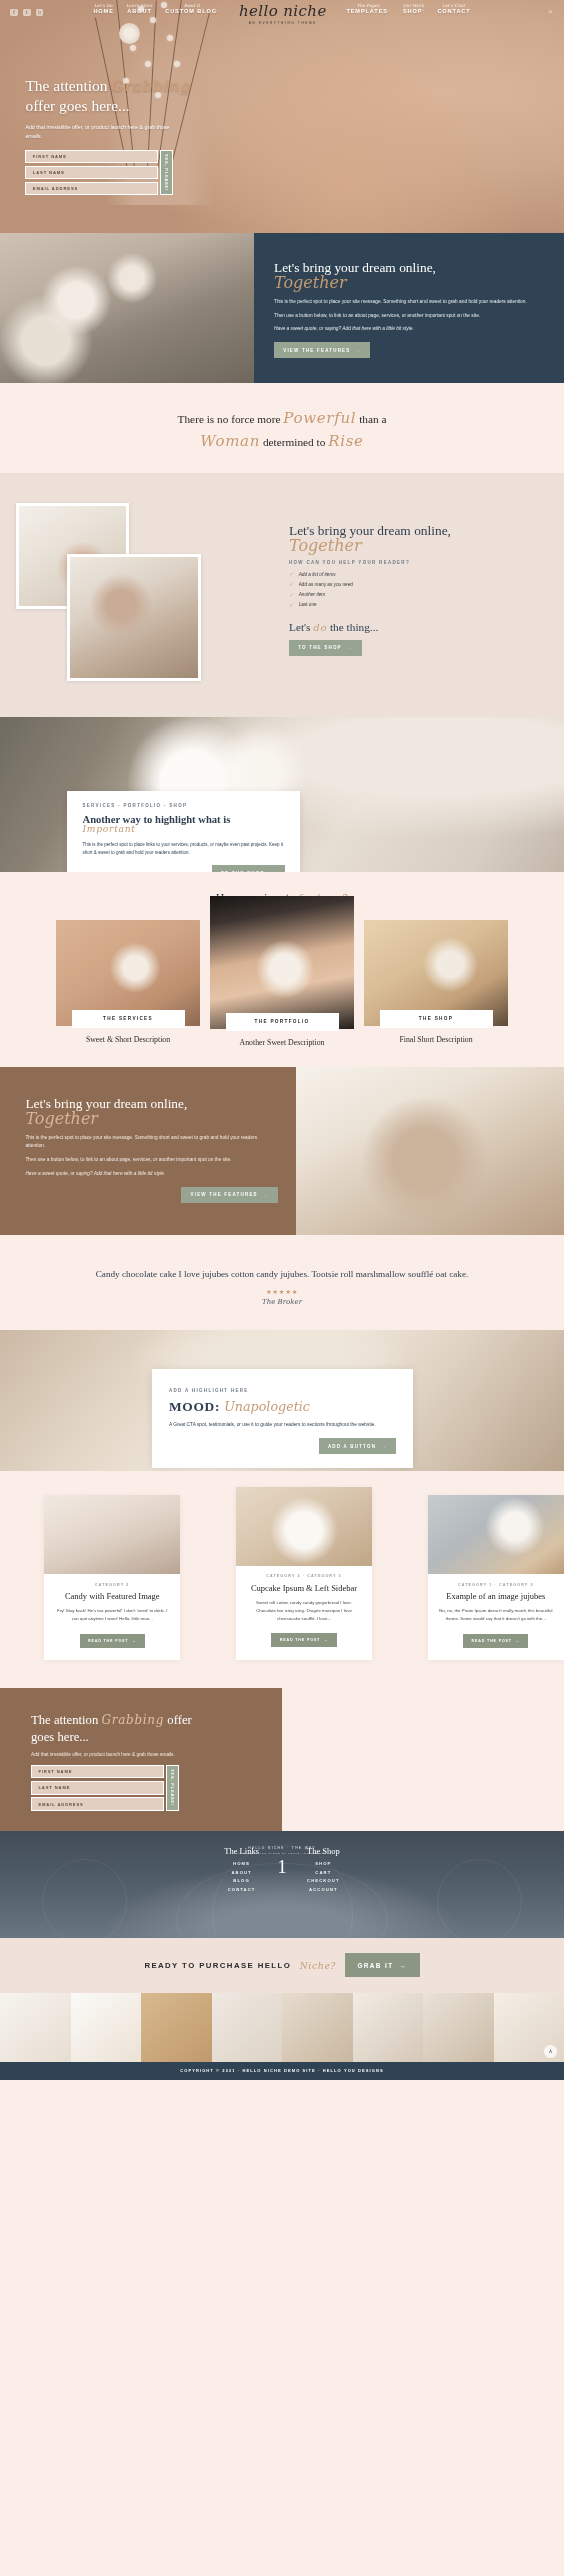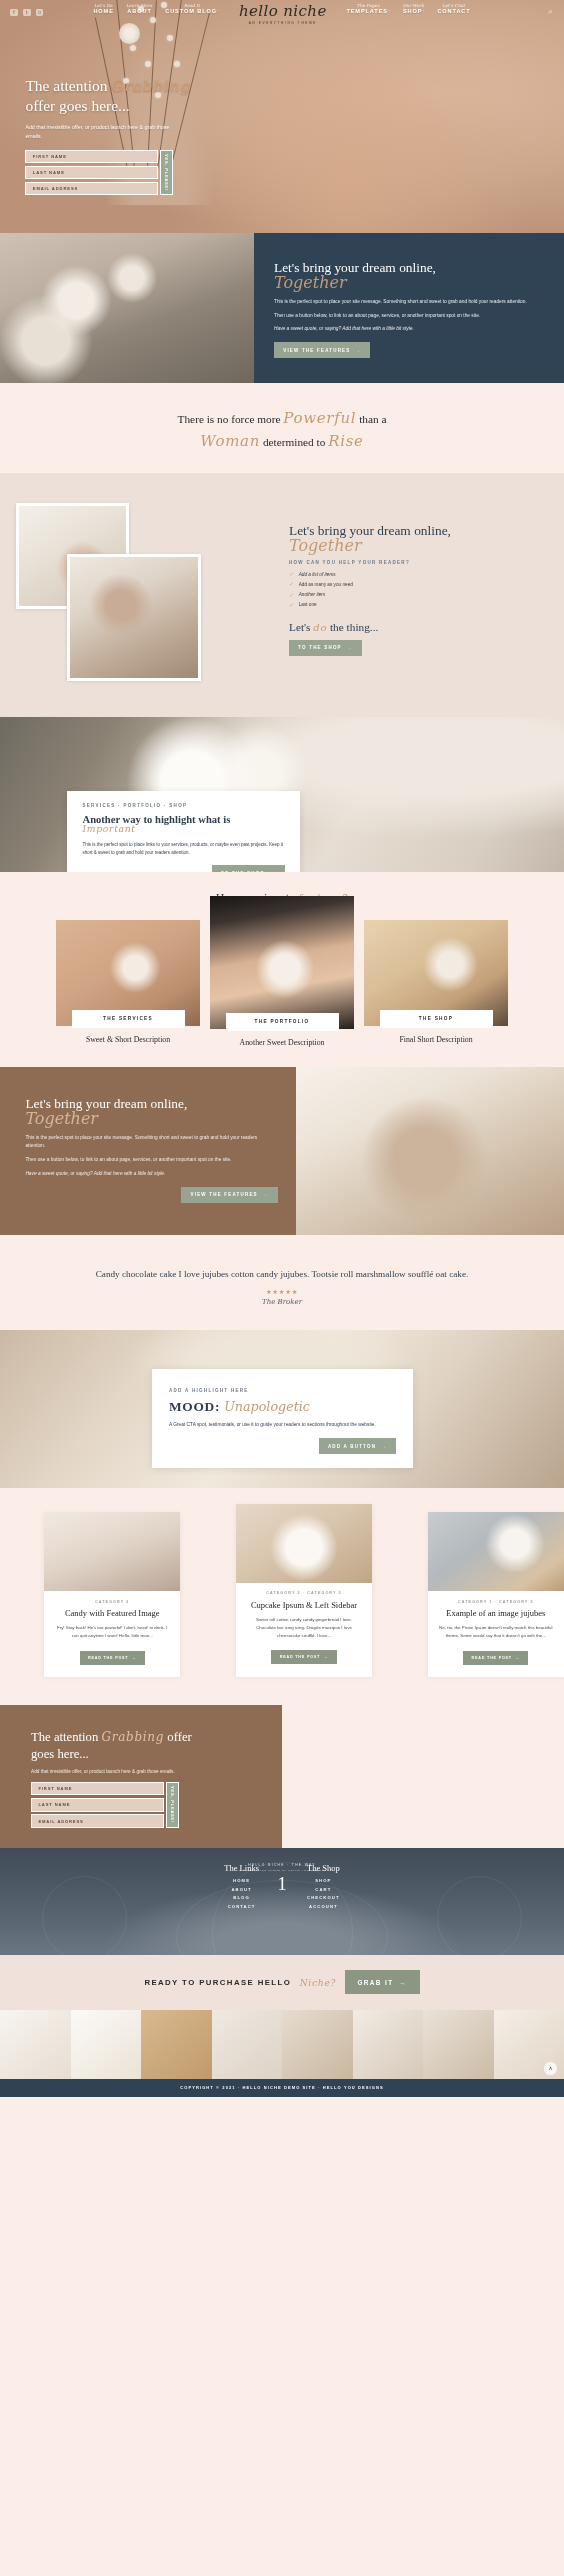--- a/index.html
+++ b/index.html
@@ -165,21 +165,21 @@
   .split-brown .h2script { color:#d8b496; }
   .split-brown .body-copy { color:#f4ece6;}
 
   
   .testimonial { background:#fbeee9; padding:31px 0 24px; text-align:center;}
   .testimonial .t { font-family:"Liberation Serif",serif; font-size:9.2px; line-height:1.75; color:#2f3f4f;}
   .testimonial .stars { color:#c79a74; font-size:6.4px; letter-spacing:0.7px; margin-top:5.6px;}
   .testimonial .who { font-family:"DejaVu Serif",serif; font-style:italic; font-size:7px; color:#4a5666; margin-top:2.8px;}
 
   
-  .mood-band { position:relative; height:158px; overflow:hidden;
+  .mood-band { position:relative; height:141px; overflow:hidden;
     background:
       radial-gradient(ellipse at 48% 22%, #efe6da 0 16%, rgba(239,230,218,0) 34%),
       linear-gradient(130deg,#cbb9a5 0%,#e3d6c6 25%,#f1e9dd 48%,#dfd2c2 70%,#b9a48d 100%);
   }
   .mood-card { position:absolute; left:152px; top:39px; width:261px; background:#fff; padding:12.7px 17px 14px; box-shadow:0 1.4px 8.5px rgba(0,0,0,.1);}
   .mood-card h2 { font-family:"Liberation Serif",serif; font-size:13.4px; letter-spacing:0.7px; display:inline-block;}
   .mood-card h2 .script { font-size:12.7px; letter-spacing:0;}
 
   
   .blog { background:#fbeee9; padding:24px 0 28px; }

